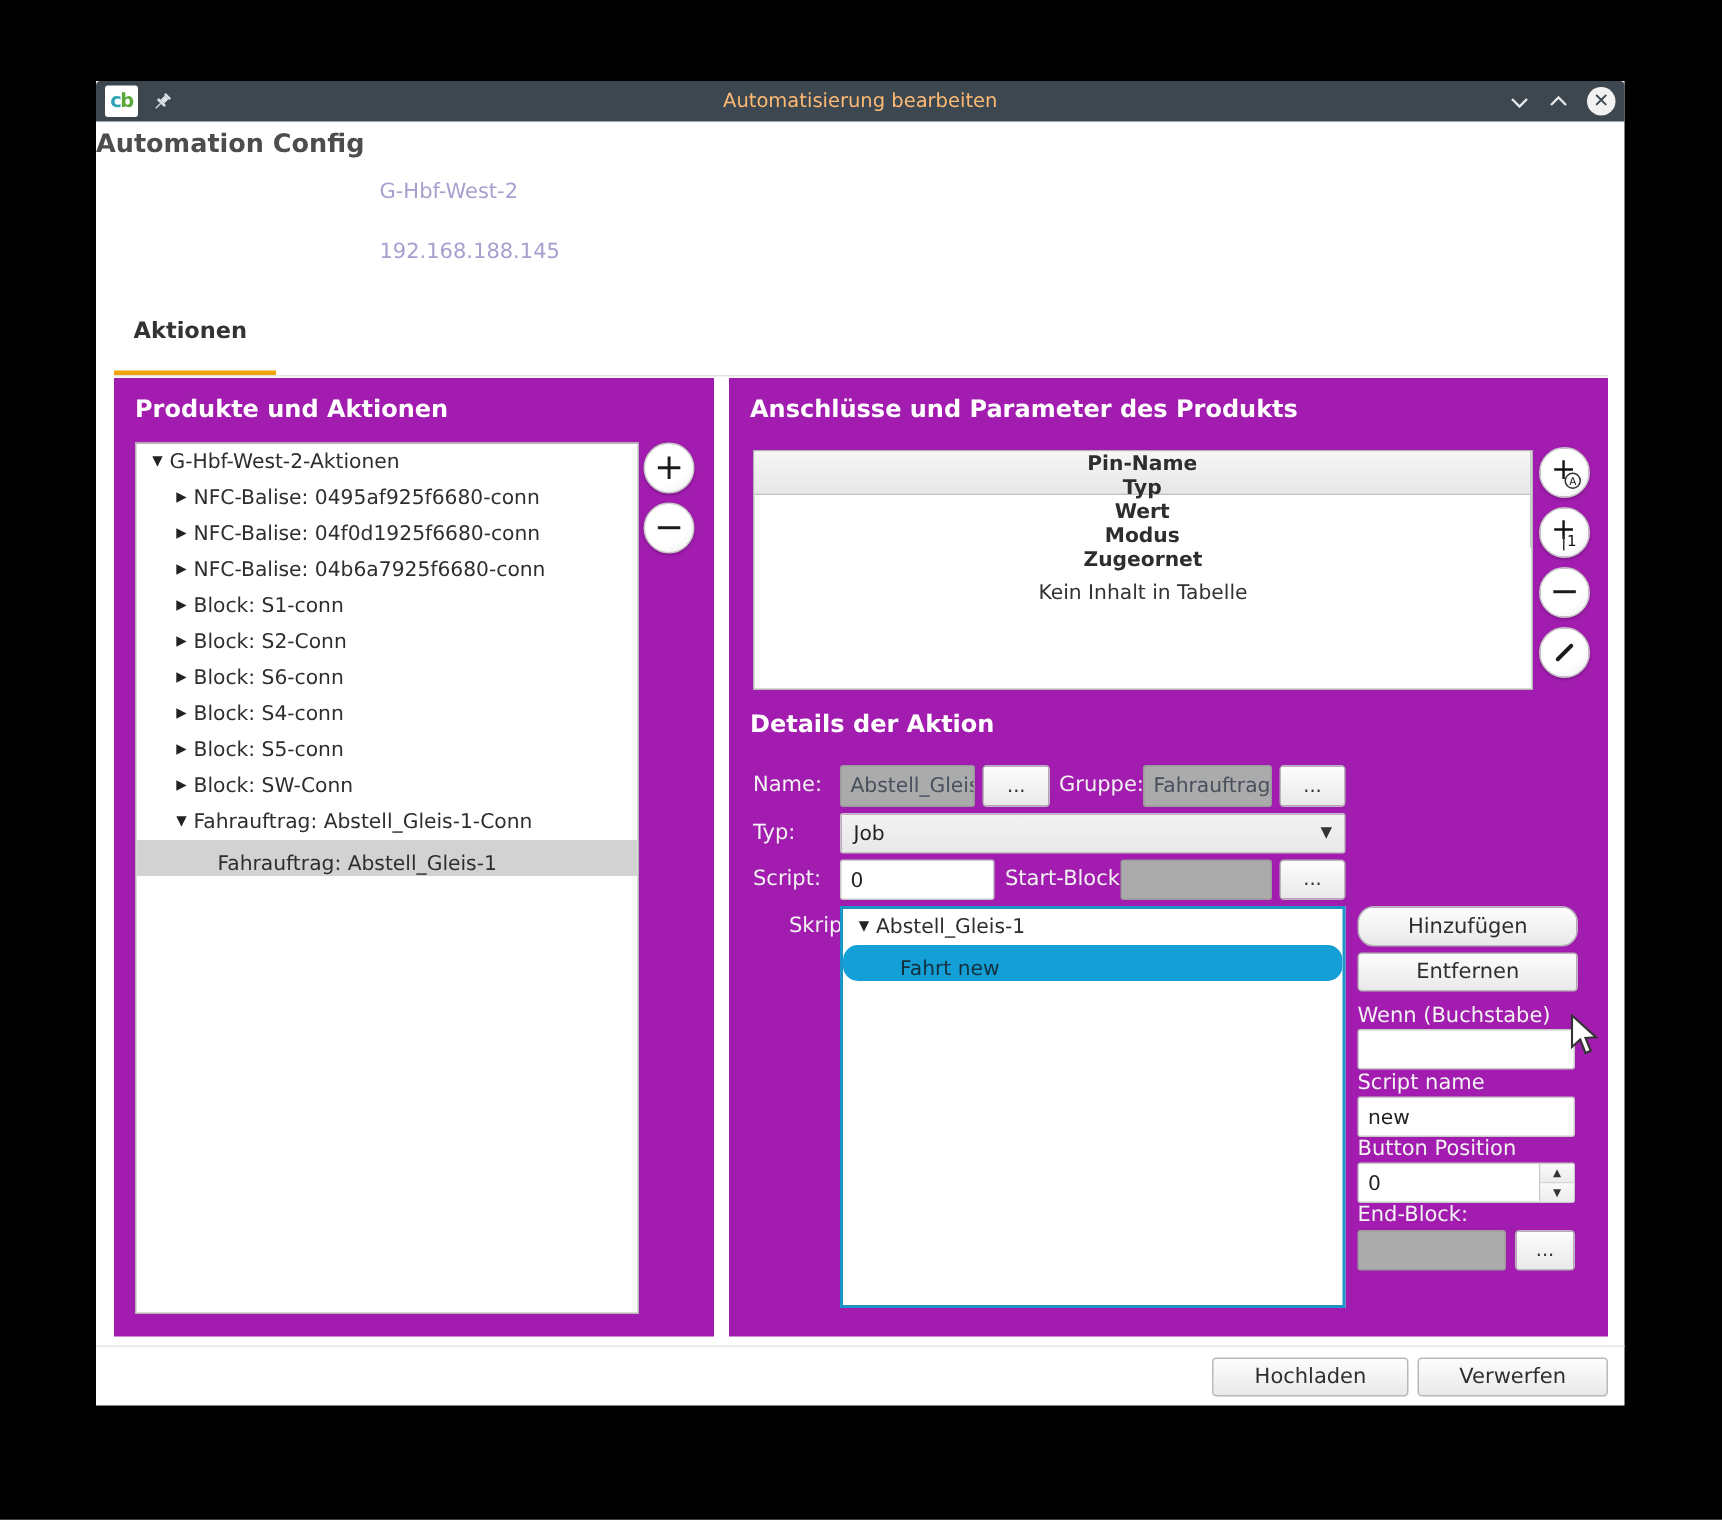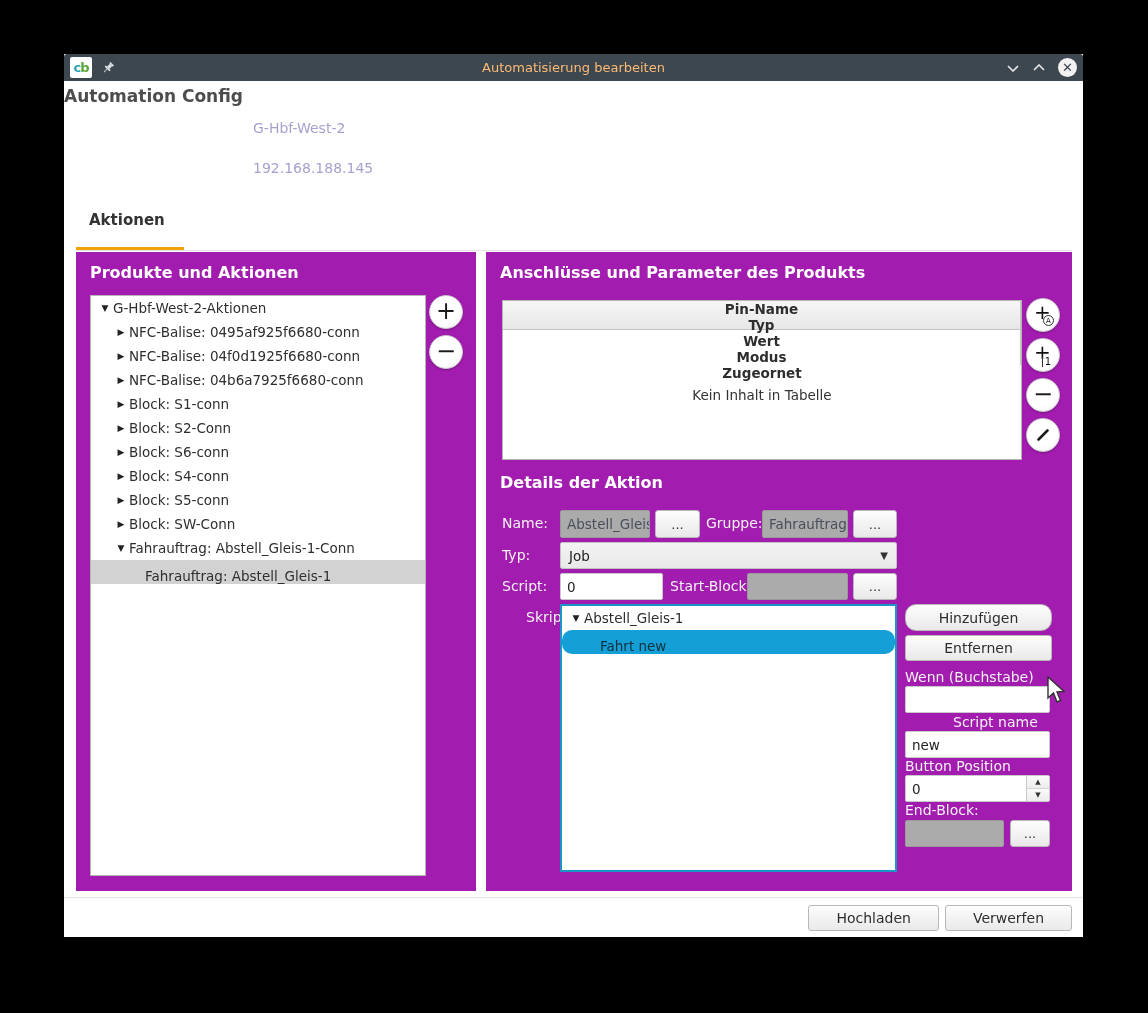--- a/index.html
+++ b/index.html
@@ -287,21 +287,21 @@
           <span class="tree-label">Fahrt new</span>
         </div>
       </div>
 
     <div class="push-btn" style="left:419px;top:352px;width:147px;height:27px;border-radius:11px;">Hinzufügen</div>
     <div class="push-btn" style="left:419px;top:383px;width:147px;height:26px;">Entfernen</div>
 
     <div class="form-label" style="left:419px;top:417px;">Wenn (Buchstabe)</div>
     <div class="input" style="left:419px;top:434px;width:145px;height:27px;"></div>
 
-    <div class="form-label" style="left:419px;top:462px;margin-left:48px;">Script name</div>
+    <div class="form-label" style="left:419px;top:462px;">Script name</div>
     <div class="input" style="left:419px;top:479px;width:145px;height:27px;">new</div>
 
     <div class="form-label" style="left:419px;top:506px;">Button Position</div>
     <div class="spinner" style="left:419px;top:523px;width:145px;height:27px;">
       <div class="spin-text">0</div>
       <div class="spin-btns">
         <div class="spin-up">▲</div>
         <div class="spin-down">▼</div>
       </div>
     </div>

